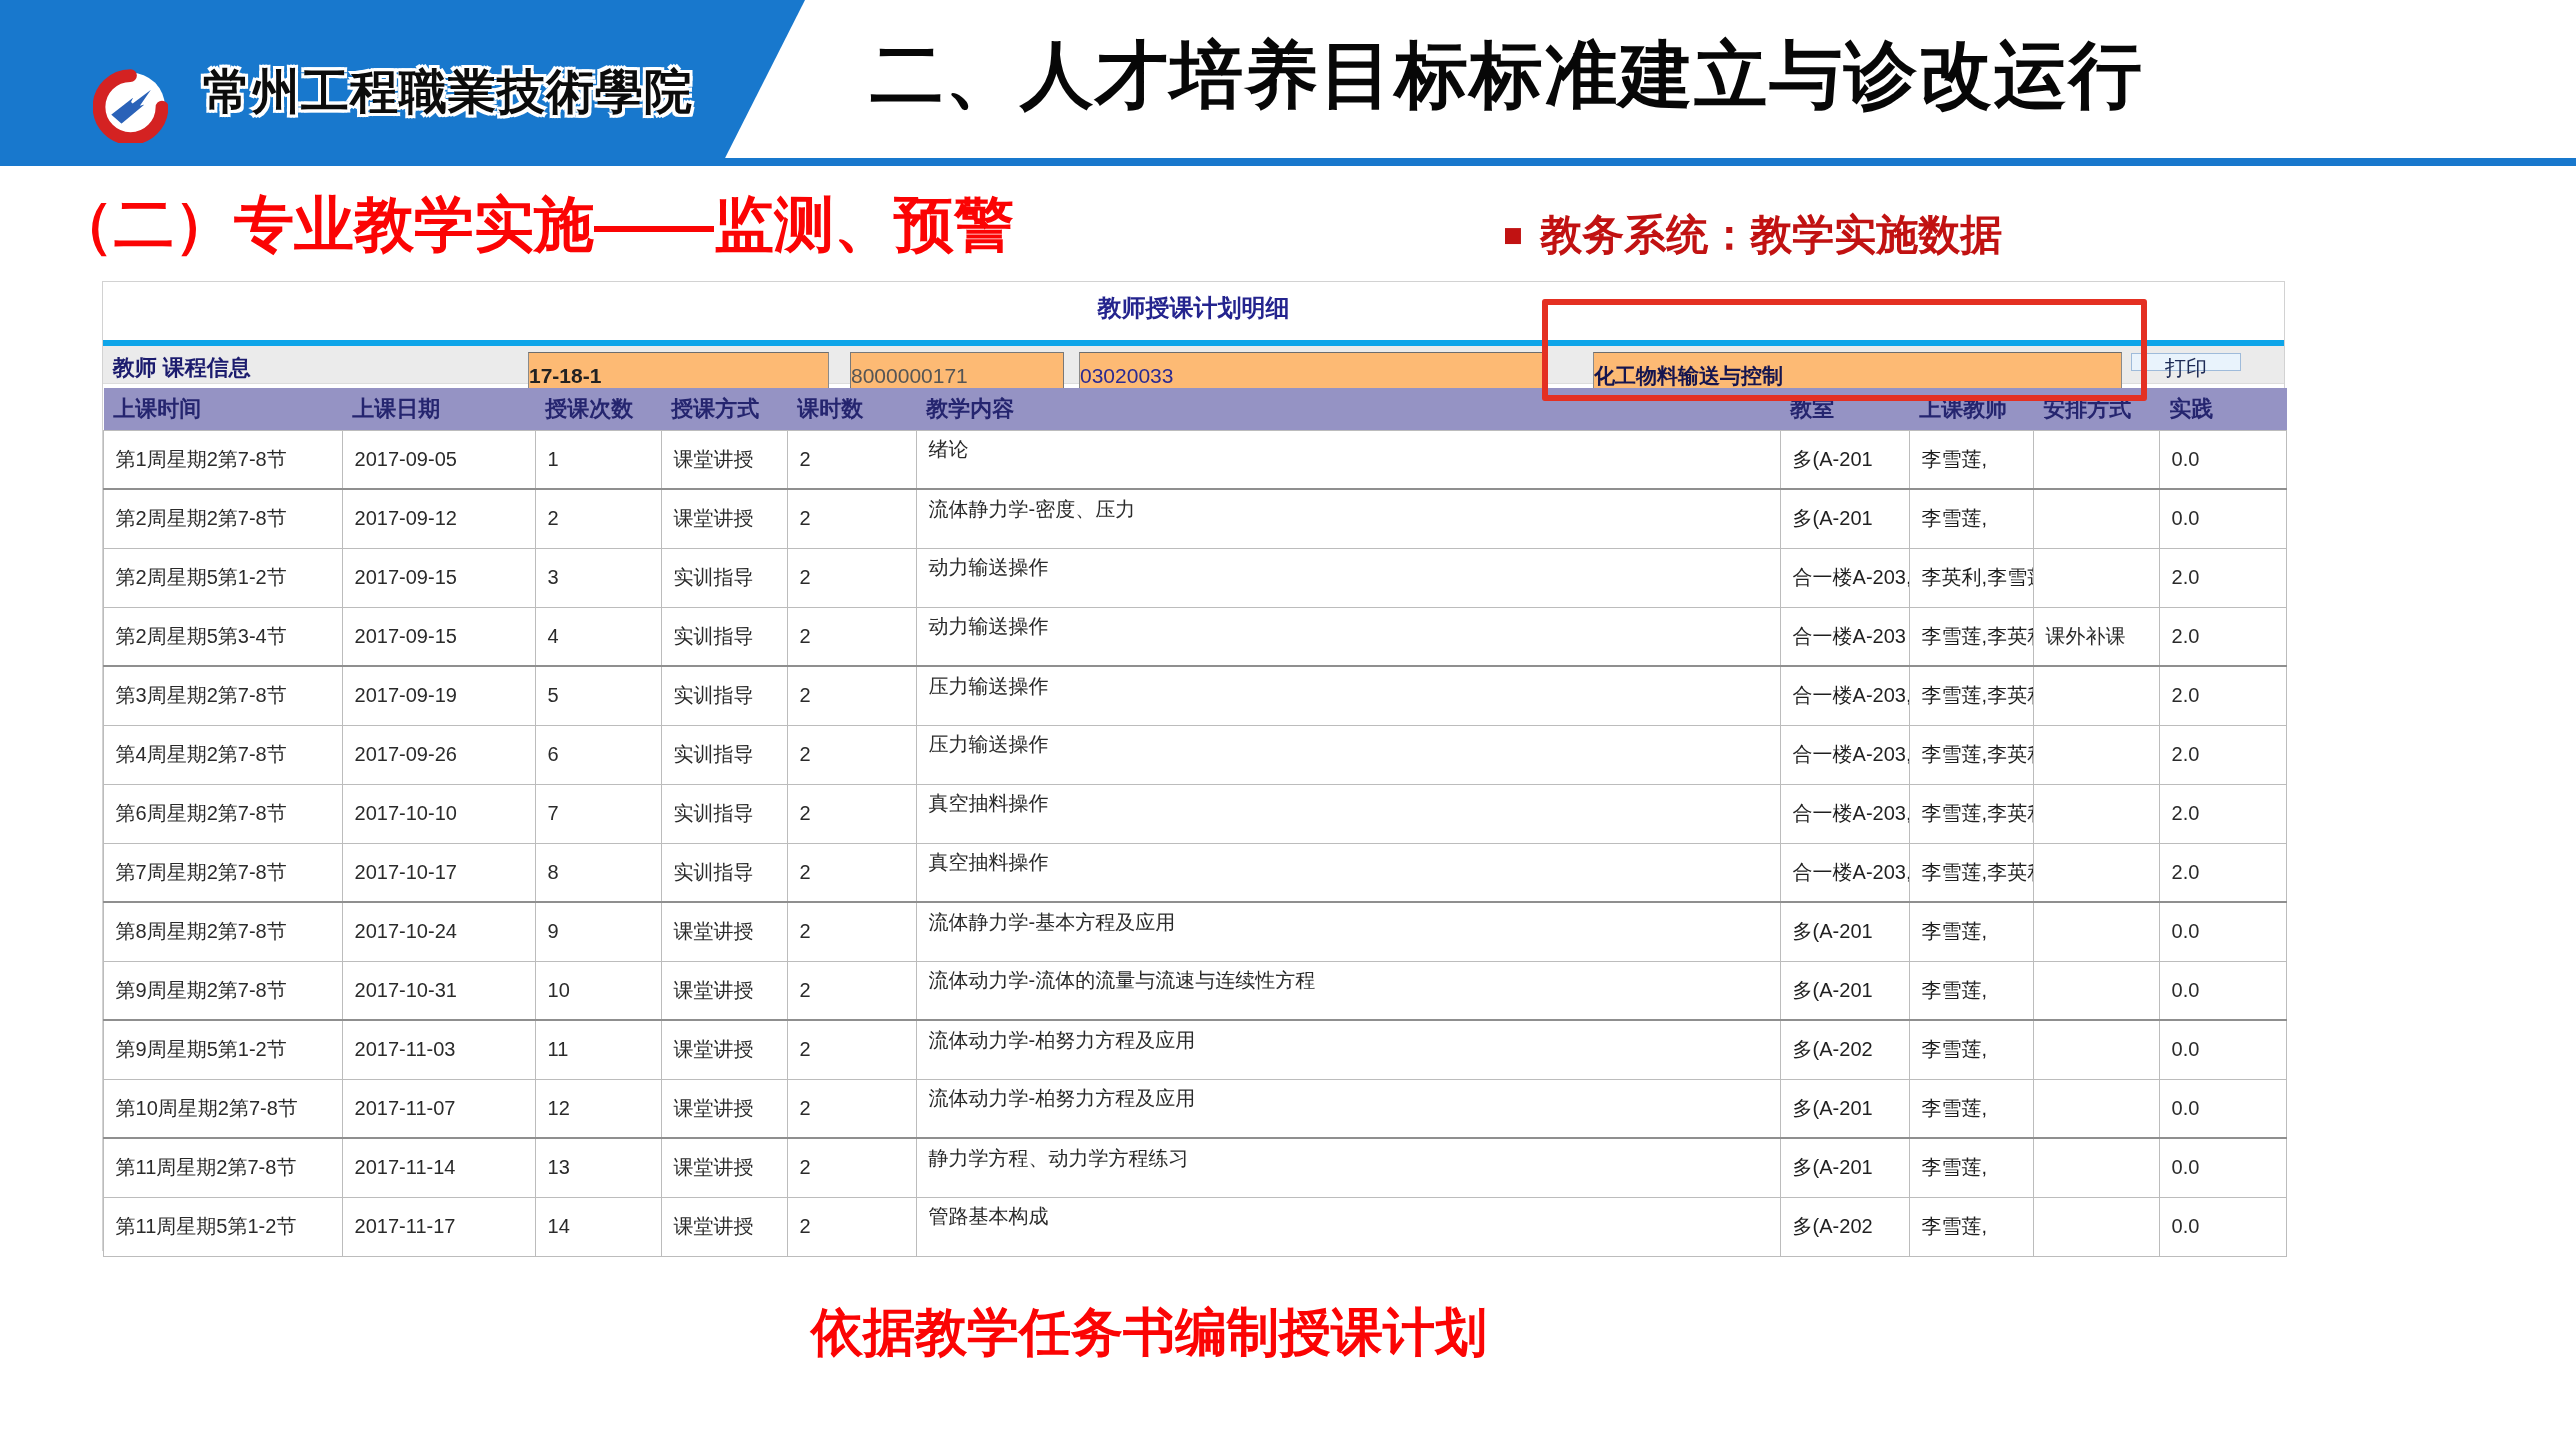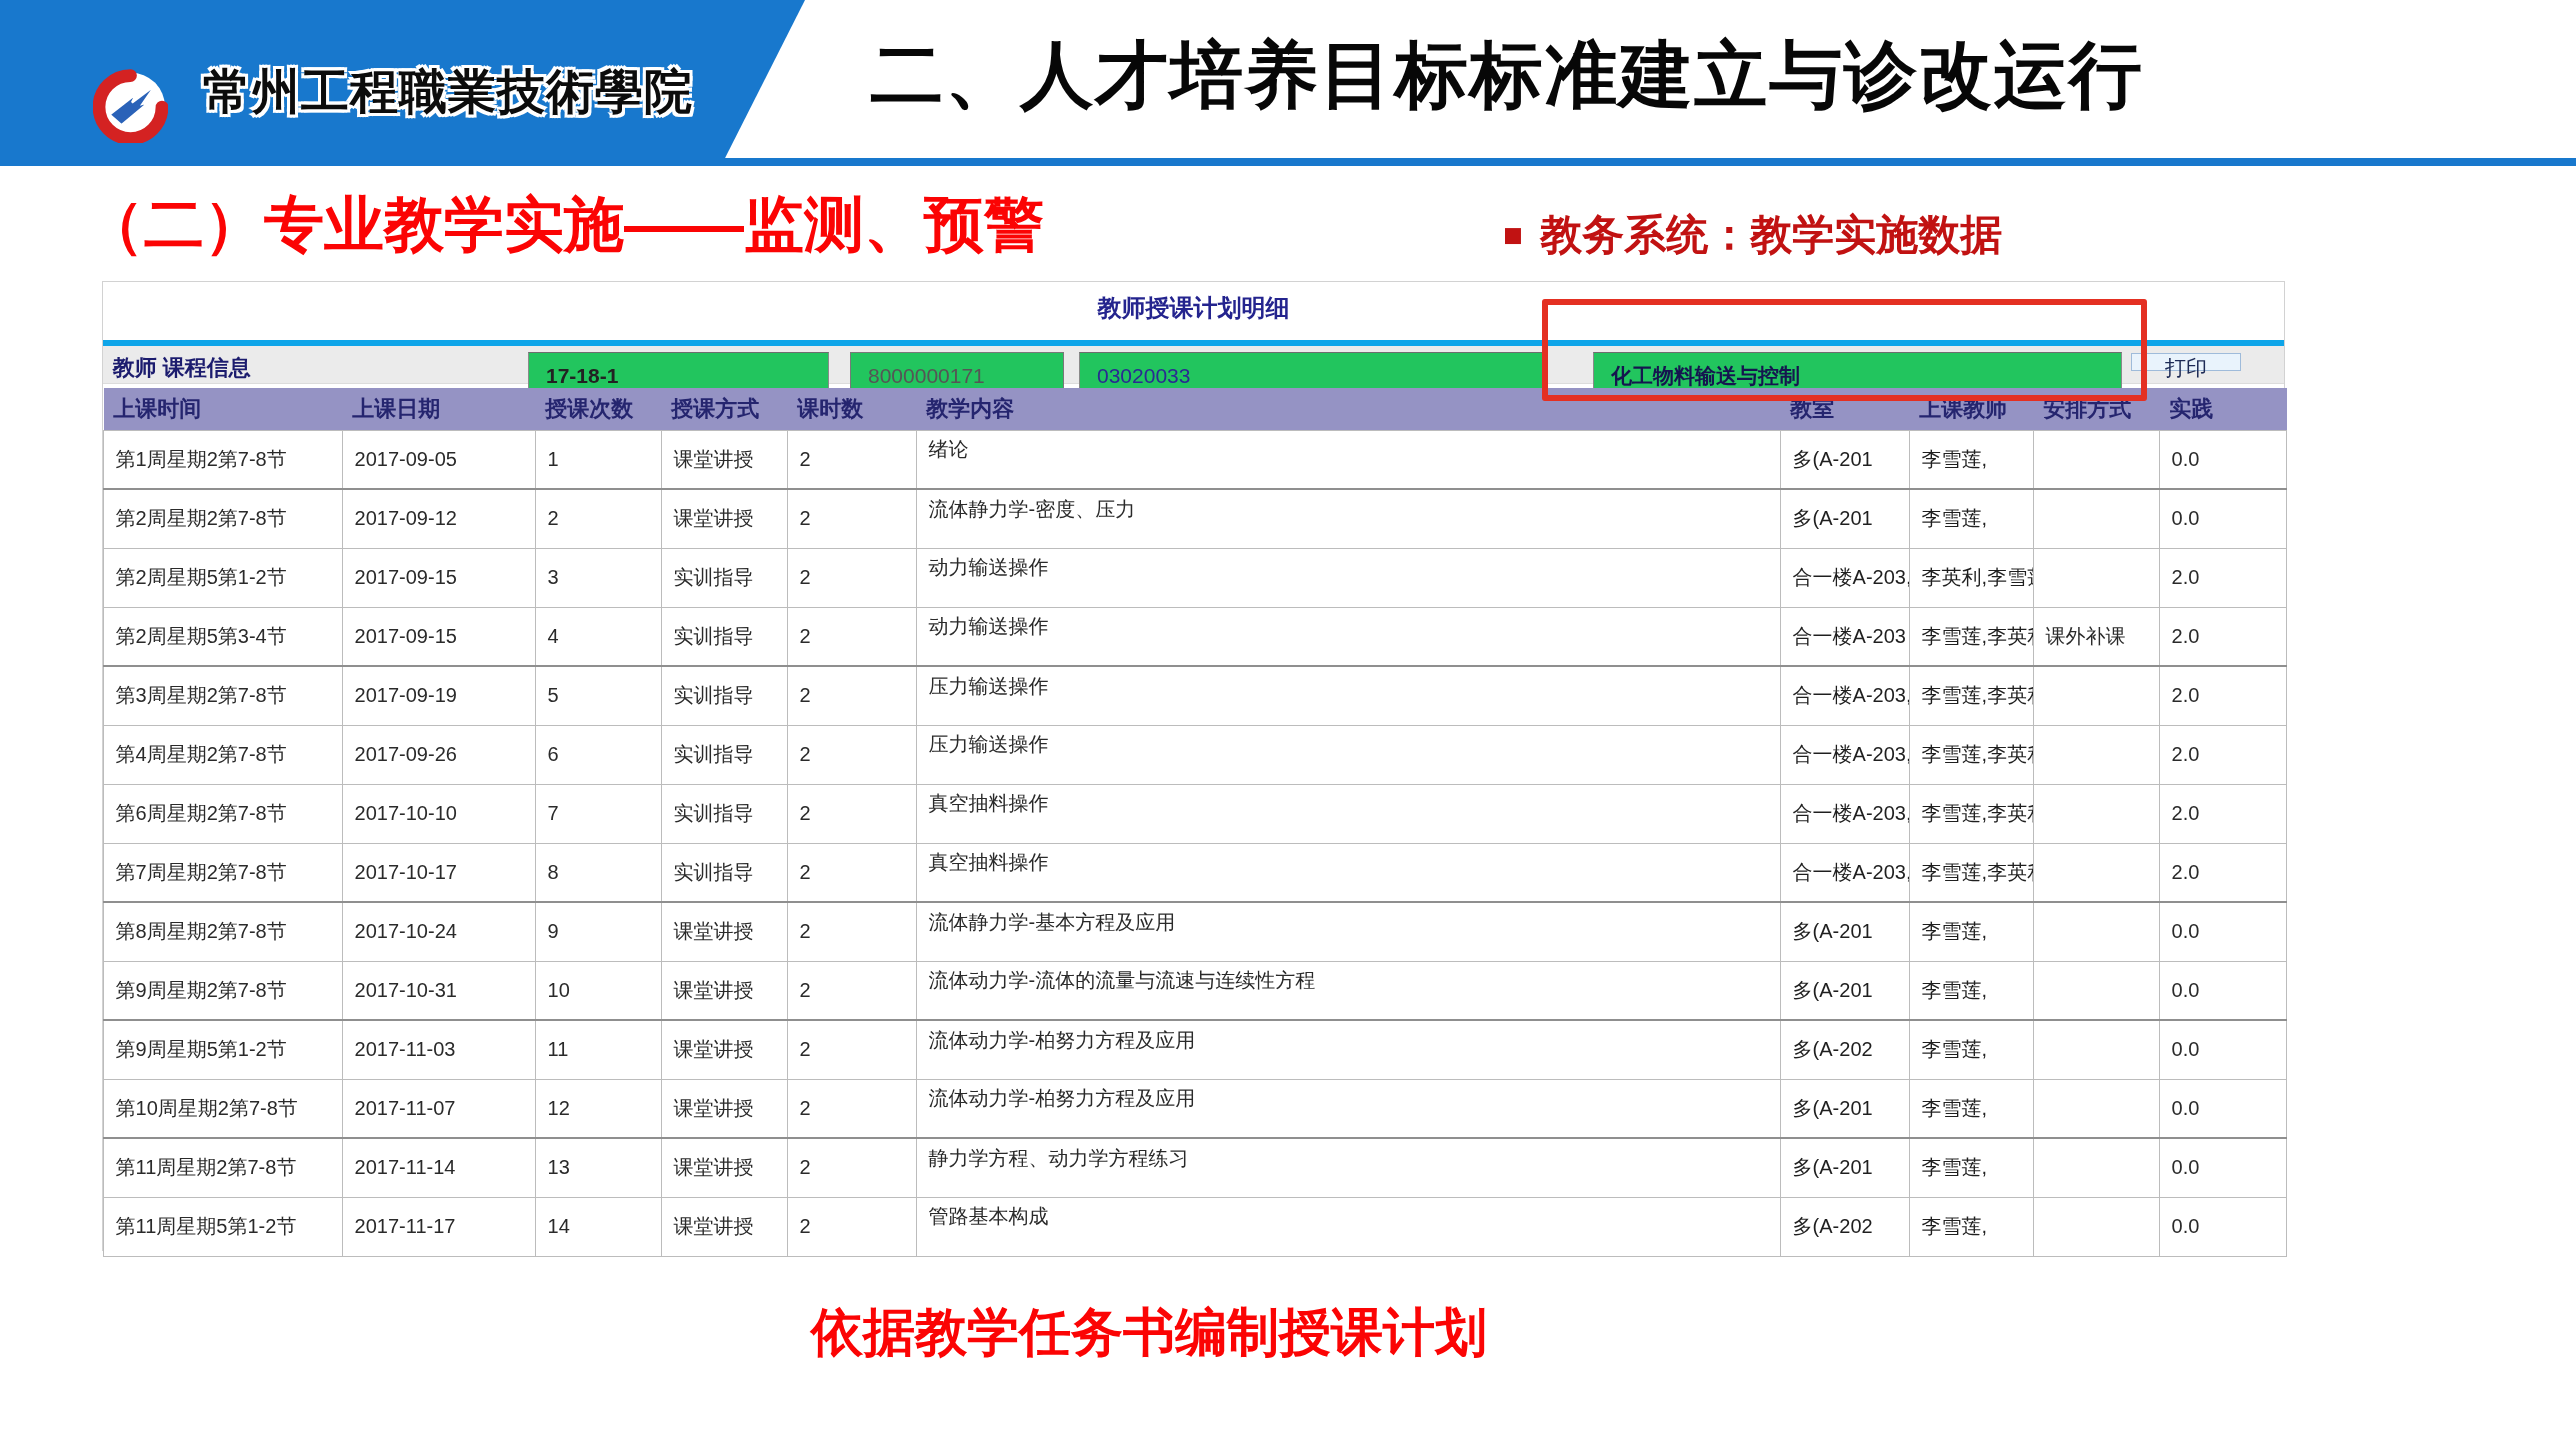--- a/index.html
+++ b/index.html
@@ -21,37 +21,37 @@
           clip-path:polygon(0 0,805px 0,721px 166px,0 166px);}
   .logo{position:absolute;left:93px;top:68px;width:75px;height:75px;}
   .school-name{position:absolute;left:203px;top:60px;width:522px;font-size:48px;font-weight:900;
           color:#0c0c0c;letter-spacing:1px;font-family:"Liberation Serif","DejaVu Serif",serif;
           text-shadow:-2.9px -2.9px 0 #fff,2.9px -2.9px 0 #fff,-2.9px 2.9px 0 #fff,2.9px 2.9px 0 #fff,0 2.9px 0 #fff,0 -2.9px 0 #fff;
           white-space:nowrap;}
   .main-title{position:absolute;left:821px;top:27px;width:1372px;text-align:center;font-size:73px;
           font-weight:900;color:#070707;letter-spacing:1.9px;white-space:nowrap;}
 
   
-  .section-heading{position:absolute;left:84px;top:185px;font-size:60px;font-weight:900;
+  .section-heading{position:absolute;left:54px;top:185px;font-size:60px;font-weight:900;
           color:var(--title-red);white-space:nowrap;}
   .bullet{position:absolute;left:1503px;top:207px;font-size:42px;font-weight:700;
           color:var(--bullet-red);white-space:nowrap;display:flex;align-items:center;}
   .bullet .sq{font-size:33px;margin-right:17.4px;}
 
   
   .panel{position:absolute;left:102px;top:281px;width:2183px;height:970px;background:#fff;
           border:1px solid #d2d2d2;}
   .panel-title{position:absolute;left:0;top:9.7px;width:100%;text-align:center;font-size:24px;
           font-weight:700;color:#24248e;}
   .form-band{position:absolute;left:0;top:58px;width:100%;height:44px;background:#ebebeb;
           border-top:6px solid #0ea5e9;border-bottom:1px solid #dcdcdc;}
   .form-label{position:absolute;left:9.7px;top:0;line-height:44px;font-size:22px;font-weight:700;
           color:#1c1c6e;white-space:nowrap;}
-  .tinput{position:absolute;top:5.8px;height:48px;background:#22c55e;border:1px solid #8a8a8a;
-          border-top-color:#6d6d6d;font-size:21px;color:#222;padding:0 17px;
+  .tinput{position:absolute;top:5.8px;height:48px;background:#fdba74;border:1px solid #8a8a8a;
+          border-top-color:#6d6d6d;font-size:21px;color:#222;padding:0 0;
           font-family:"Liberation Sans","DejaVu Sans",sans-serif;}
   .inp-term{left:425px;width:301px;font-weight:700;}
   .inp-teacher{left:747px;width:214px;border:1.9px solid #787878;color:#555;}
   .inp-course{left:976px;width:466px;color:#2a2a92;}
   .inp-name{left:1490px;width:529px;color:#15154f;font-weight:700;}
   .print-btn{position:absolute;left:2028px;top:6.8px;width:110px;height:18px;background:var(--print-btn-bg);
           border:1px solid #9fbbda;font-size:21px;color:#1d2a55;text-align:center;line-height:28px;
           font-family:"Liberation Sans","DejaVu Sans",sans-serif;cursor:pointer;}
 
   

